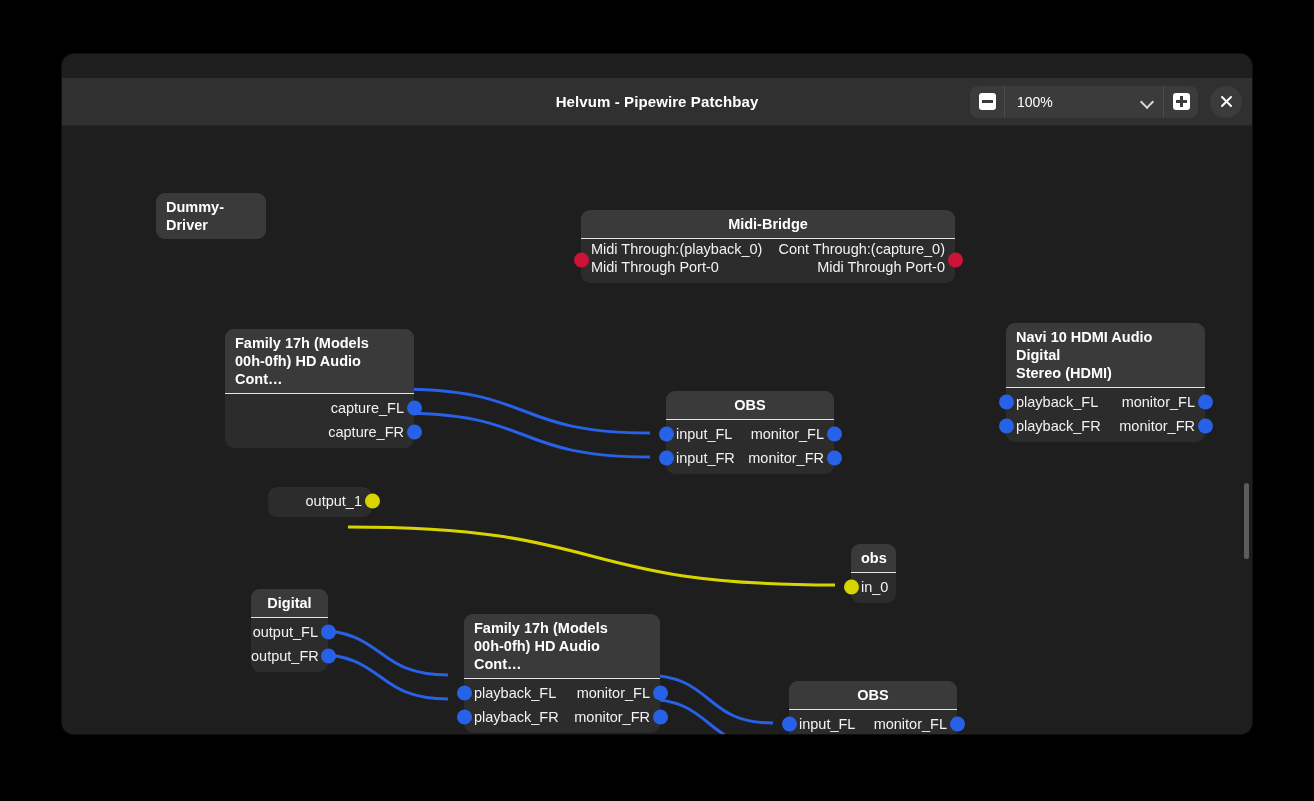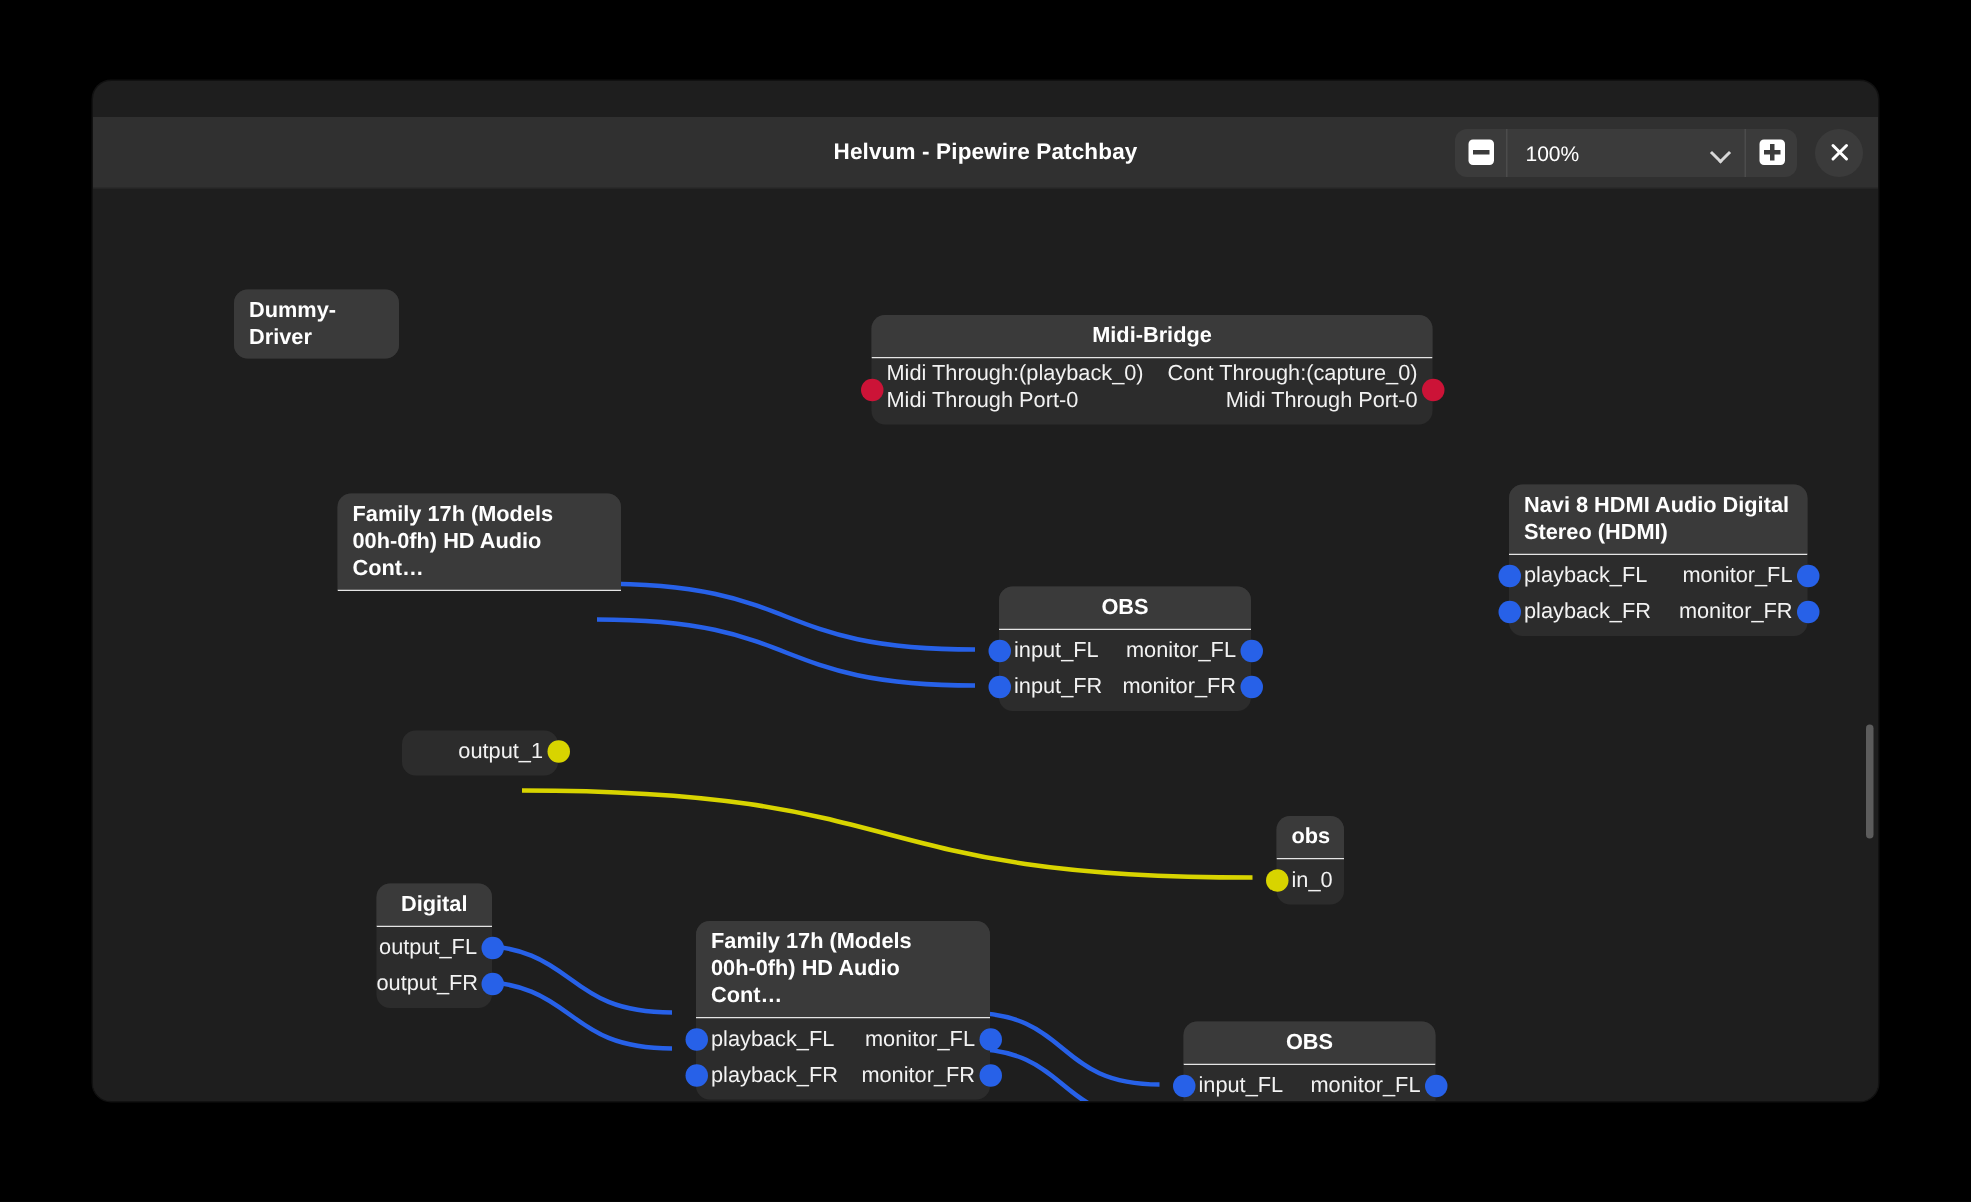--- a/index.html
+++ b/index.html
@@ -336,20 +336,30 @@
             <span class="dot midi out"></span>
           </div>
         </div>
       </div>
 
       <div class="node" style="left:147px; top:203px; width:189px;">
         <div class="node-title left">
           <span>Family 17h (Models</span><br>
           <span>00h-0fh) HD Audio Cont…</span>
         </div>
+        <div class="ports">
+          <div class="port-row">
+            <span class="port port-out">capture_FL</span>
+            <span class="dot audio out"></span>
+          </div>
+          <div class="port-row">
+            <span class="port port-out">capture_FR</span>
+            <span class="dot audio out"></span>
+          </div>
+        </div>
       </div>
 
       <div class="node" style="left:588px; top:265px; width:168px;">
         <div class="node-title center">OBS</div>
         <div class="ports">
           <div class="port-row">
             <span class="dot audio in"></span>
             <span class="port port-in">input_FL</span>
             <span class="port port-out">monitor_FL</span>
             <span class="dot audio out"></span>
@@ -358,21 +368,21 @@
             <span class="dot audio in"></span>
             <span class="port port-in">input_FR</span>
             <span class="port port-out">monitor_FR</span>
             <span class="dot audio out"></span>
           </div>
         </div>
       </div>
 
       <div class="node" style="left:928px; top:197px; width:199px;">
         <div class="node-title left">
-          <span>Navi 8 HDMI Audio Digital</span><br>
+          <span>Navi 10 HDMI Audio Digital</span><br>
           <span>Stereo (HDMI)</span>
         </div>
         <div class="ports">
           <div class="port-row">
             <span class="dot audio in"></span>
             <span class="port port-in">playback_FL</span>
             <span class="port port-out">monitor_FL</span>
             <span class="dot audio out"></span>
           </div>
           <div class="port-row">

